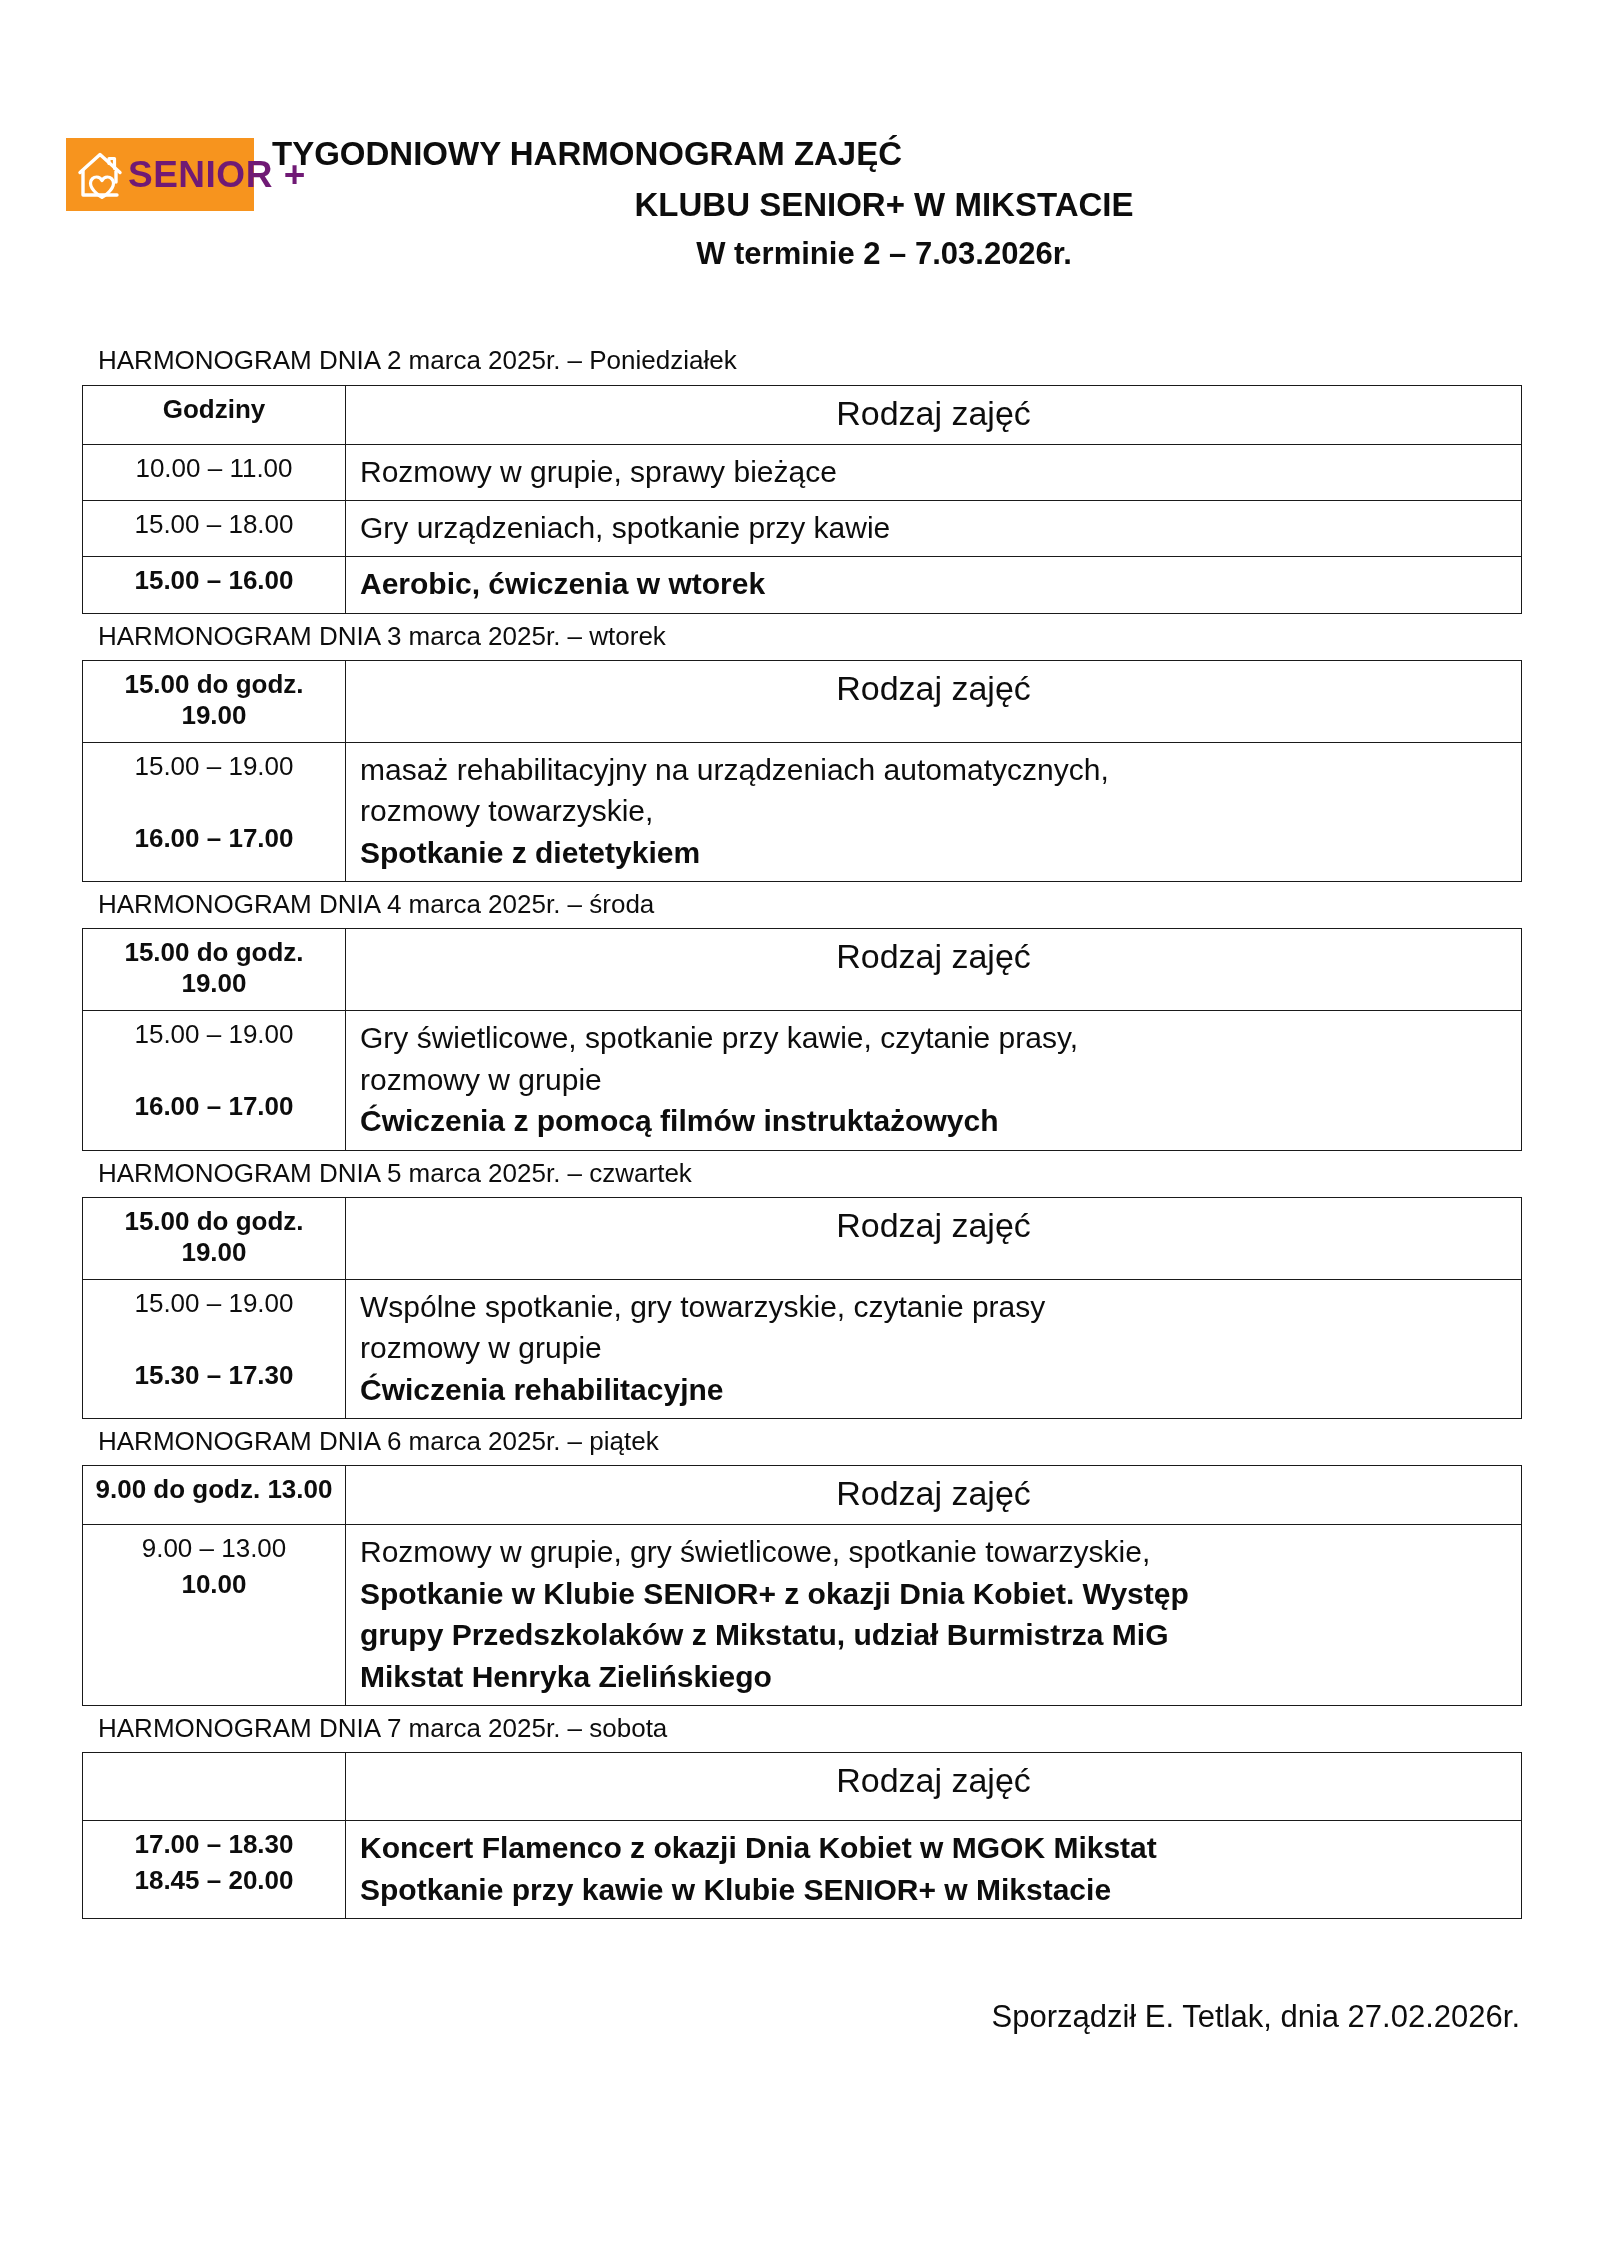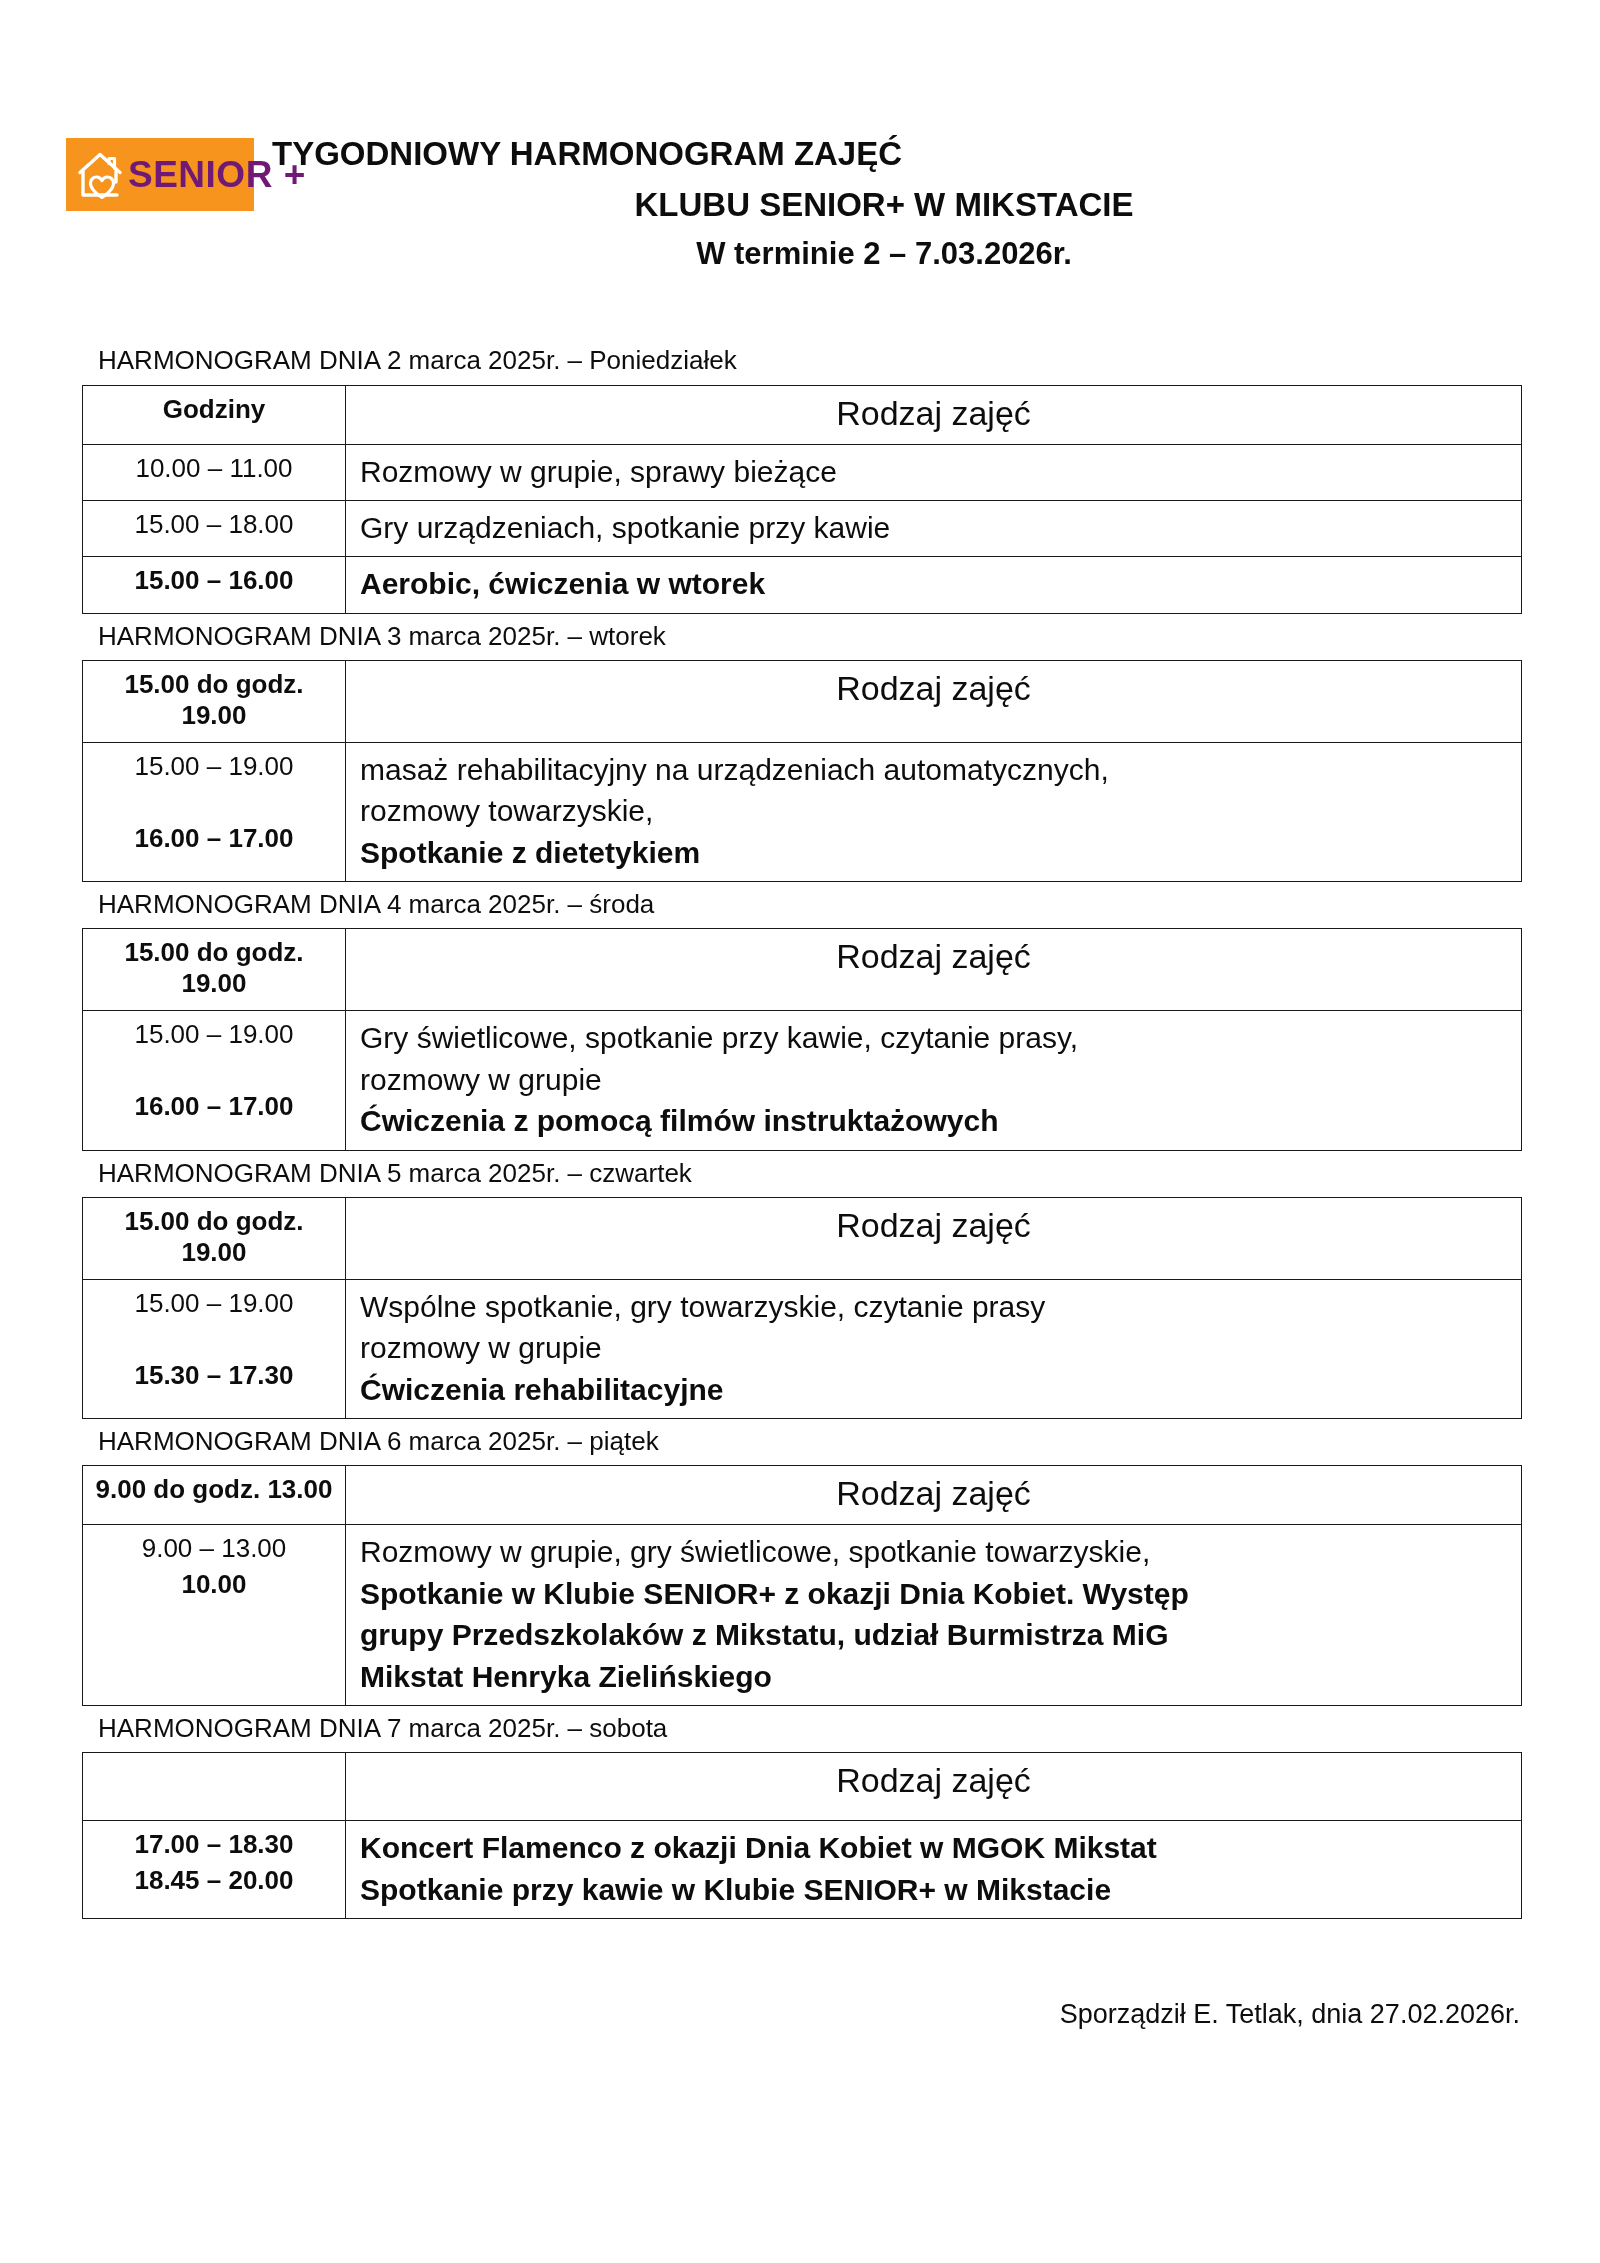--- a/index.html
+++ b/index.html
@@ -158,21 +158,21 @@
   .ln { display: block; }
   .ln.bold { font-weight: 700; }
   .ln.blank { visibility: hidden; }
 
   .footer {
     padding-right: 80px;
     padding-top: 80px;
     padding-bottom: 60px;
     text-align: right;
     font-family: "Liberation Sans", sans-serif;
-    font-size: 27px;
+    font-size: 31px;
     color: #0d0d0d;
   }
 </style>
 </head>
 <body>
 
 <div class="page">
 
   <div class="header">
     <div class="header-row">

